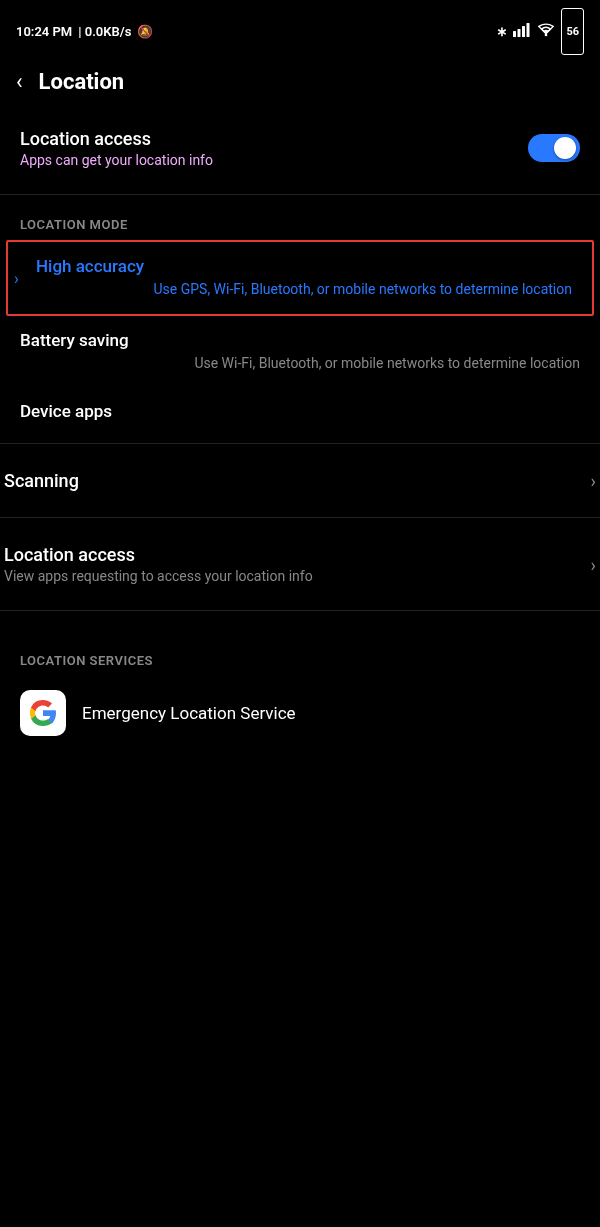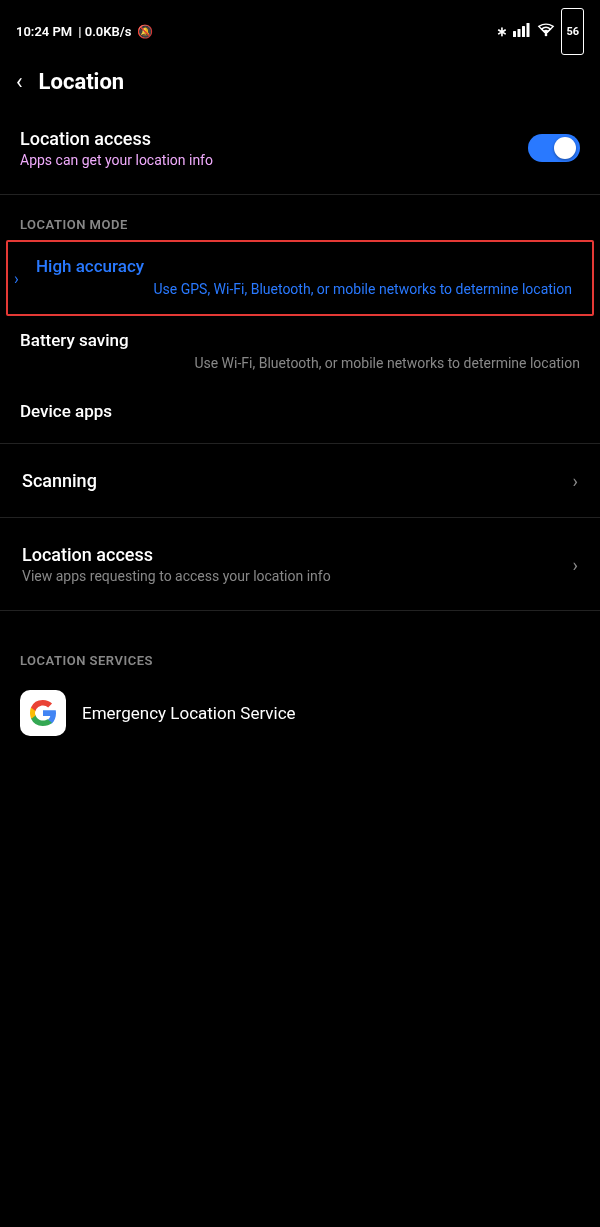--- a/index.html
+++ b/index.html
@@ -155,21 +155,21 @@
       transform: translateY(-50%);
       font-size: 16px;
       color: #2979ff;
     }
 
     
     .menu-row {
       display: flex;
       justify-content: space-between;
       align-items: center;
-      padding: 18px 22px;
+      padding: 18px 4px;
       cursor: pointer;
     }
     .menu-row-text {}
     .menu-row-label {
       font-size: 18px;
       color: #fff;
       font-weight: 500;
     }
     .menu-row-sub {
       font-size: 14px;

